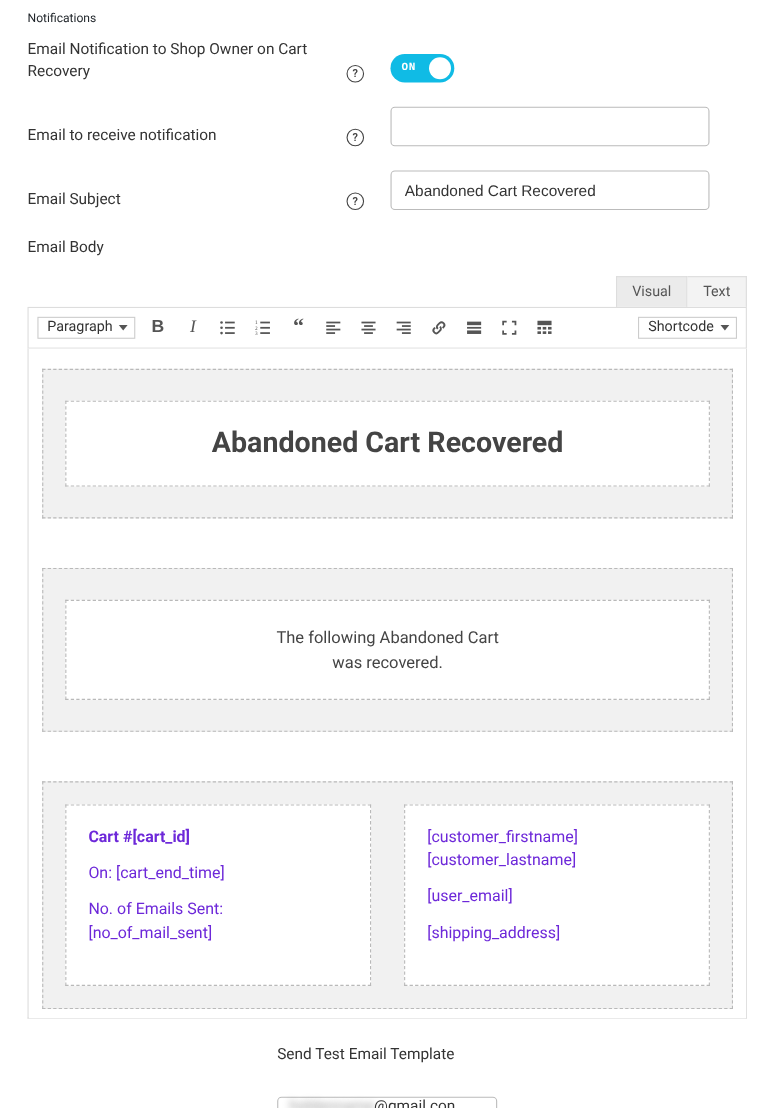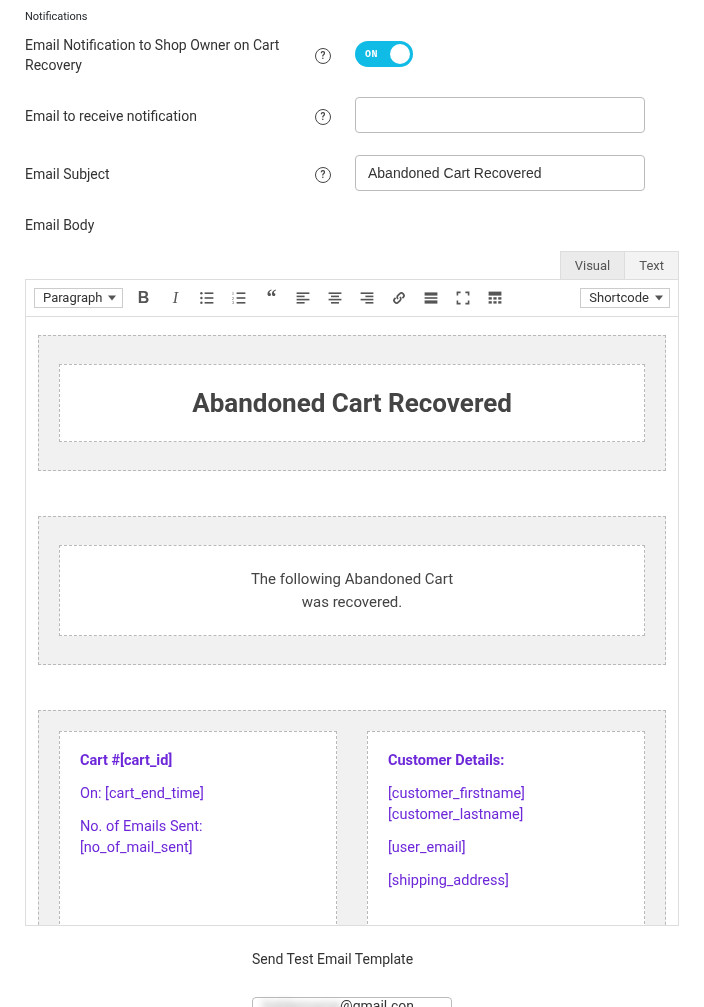--- a/index.html
+++ b/index.html
@@ -12,21 +12,21 @@
   padding: 10px 25px 20px 25px;
 }
 .section-title {
   font-size: 11px;
   font-weight: 400;
   color: #23282d;
   margin-bottom: 10px;
 }
 .form-row {
   display: flex;
-  align-items: center;
+  align-items: flex-end;
   margin-bottom: 22px;
 }
 .form-label {
   width: 290px;
   color: #333;
   font-size: 14px;
   padding-top: 3px;
   line-height: 1.4;
 }
 .help-cell {
@@ -390,21 +390,20 @@
       </div>
 
       <div class="dashed-box" style="margin-bottom:0;padding:20px;">
         <div class="two-col">
           <div class="col-box">
             <span class="strong">Cart #[cart_id]</span>
             <p>On: [cart_end_time]</p>
             <p>No. of Emails Sent: [no_of_mail_sent]</p>
           </div>
           <div class="col-box">
-            <span class="strong">Customer Details:</span>
             <p>[customer_firstname] [customer_lastname]</p>
             <p>[user_email]</p>
             <p>[shipping_address]</p>
           </div>
         </div>
       </div>
 
     </div>
   </div>
 </div>

